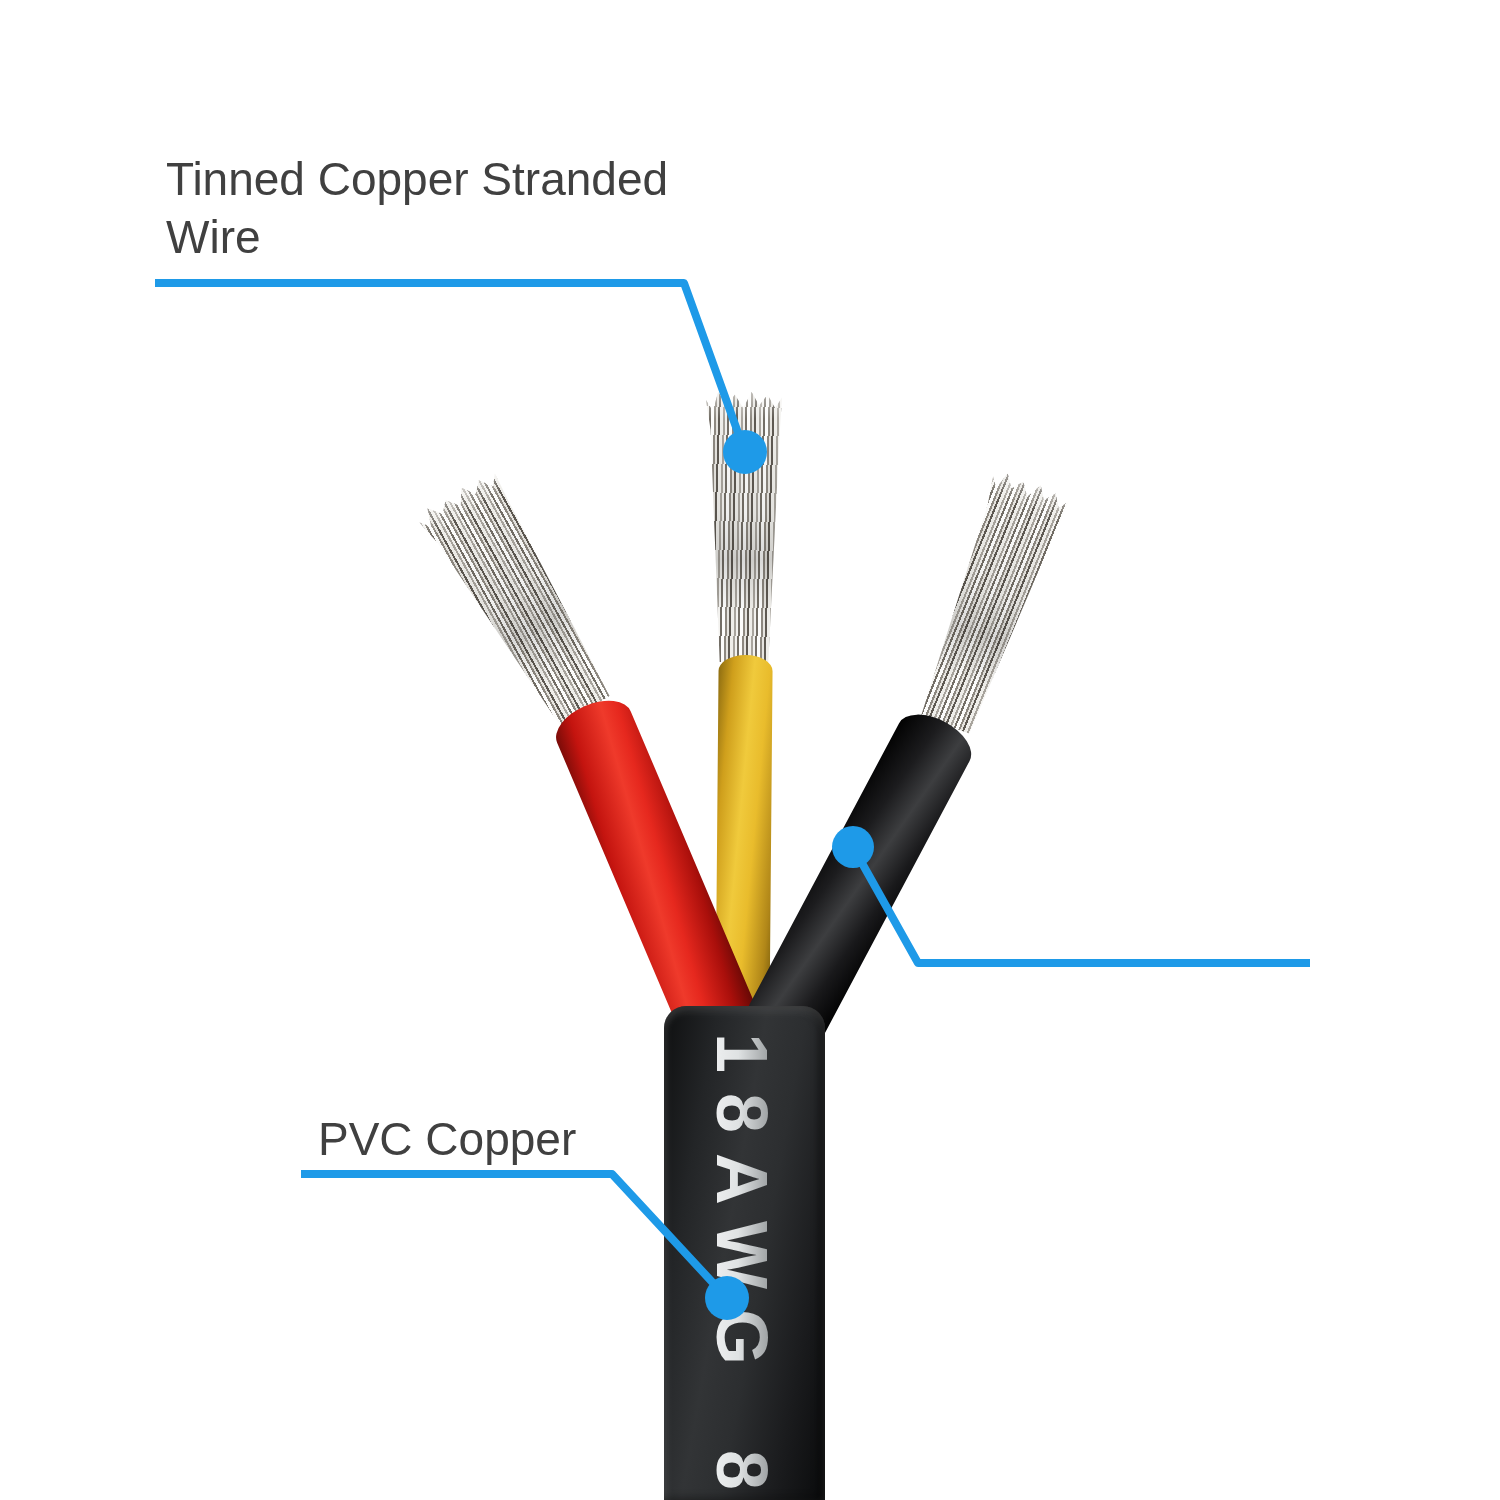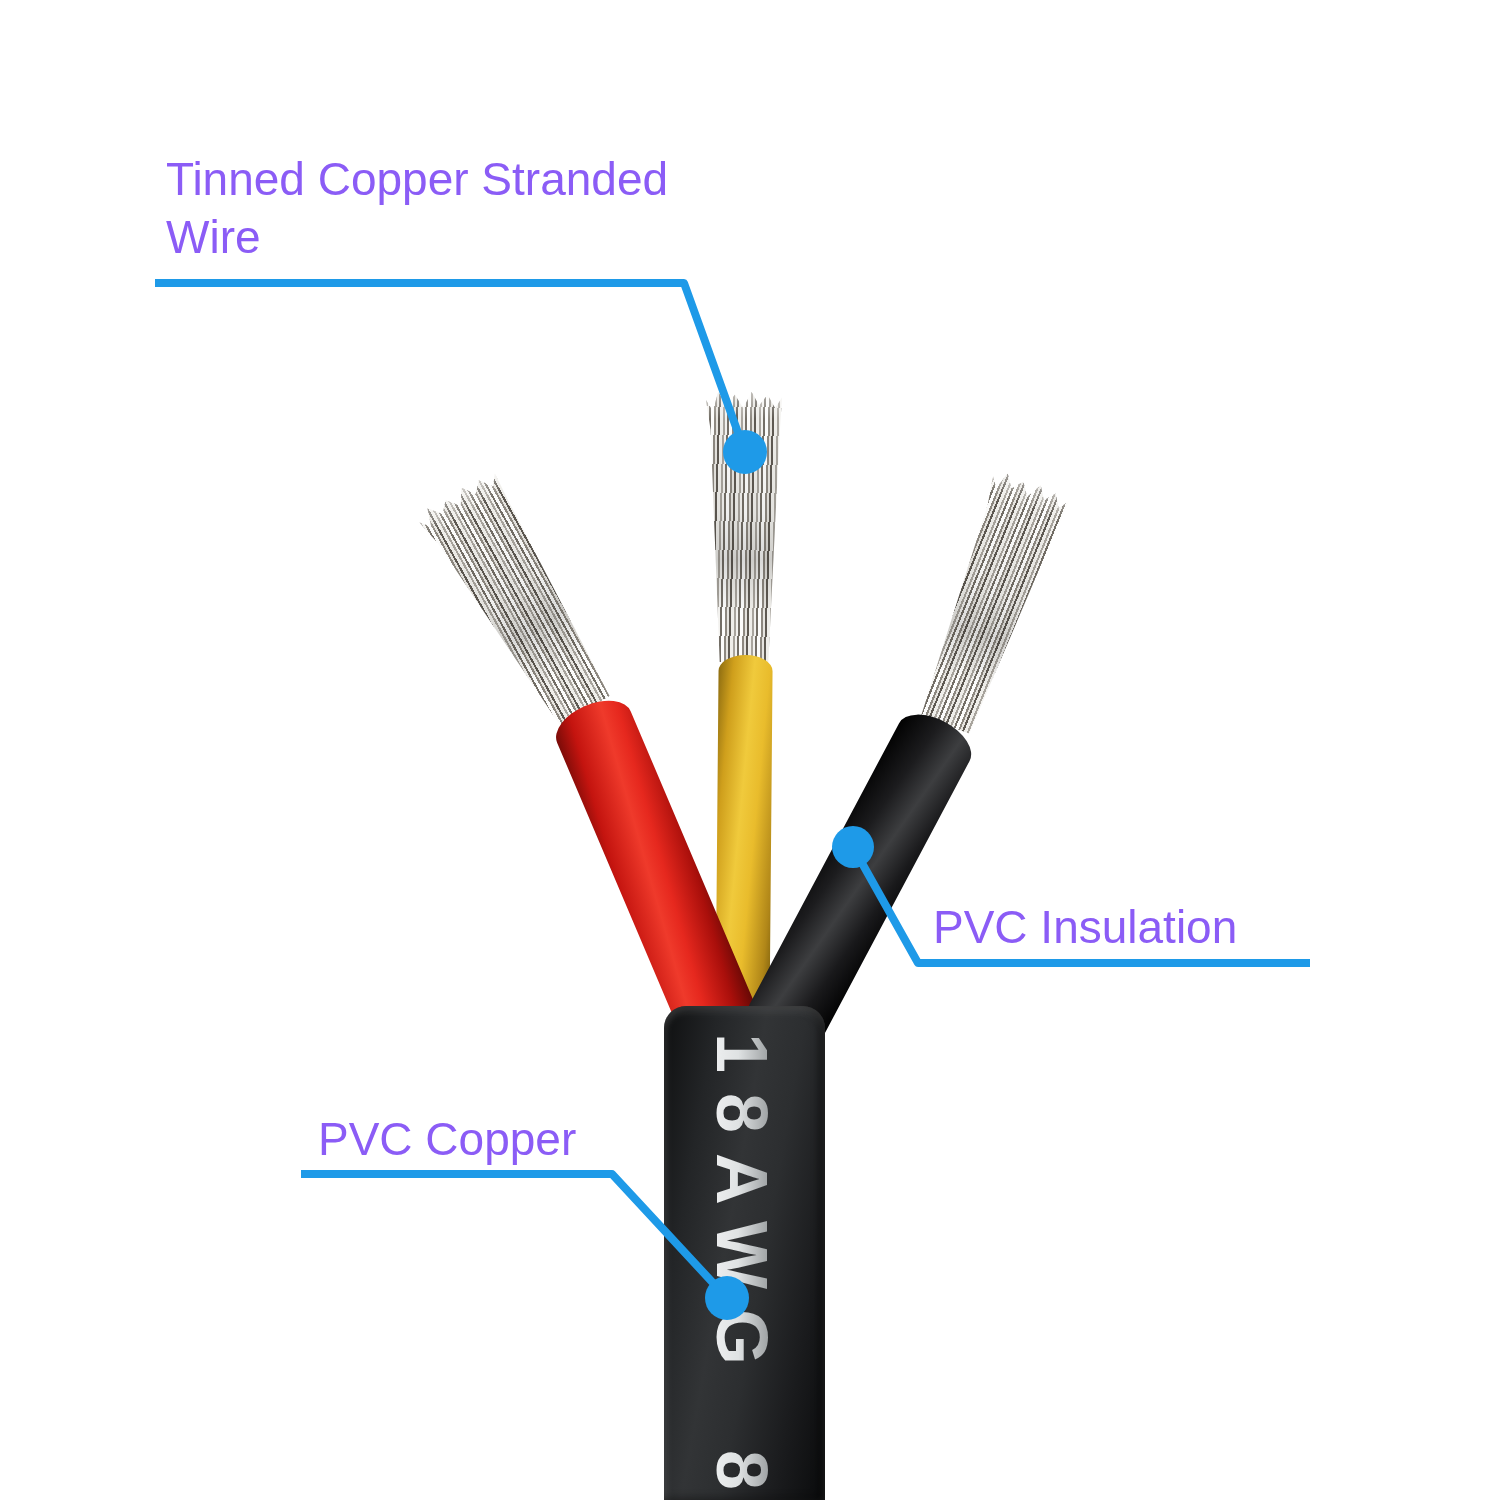--- a/index.html
+++ b/index.html
@@ -85,21 +85,21 @@
     z-index: 7;
   }
   .jacket-marking .secondary { margin-left: 65px; }
 
   
   .callout-svg { position: absolute; left: 0; top: 0; z-index: 8; }
 
   
   .label {
     position: absolute;
-    color: #8b5cf6;
+    color: #404040;
     font-size: 46px;
     line-height: 58px;
     z-index: 9;
   }
   .label-tinned     { left: 166px; top: 150px;  width: 580px; }
   .label-insulation { left: 933px; top: 898px;  white-space: nowrap; }
   .label-jacket     { left: 318px; top: 1110px; white-space: nowrap; }
 </style>
 </head>
 <body>
@@ -124,16 +124,15 @@
     <circle cx="745" cy="452" r="22" fill="#1e9ae8"></circle>
 
     <polyline points="1310,963 918,963 853,847" fill="none" stroke-width="8" stroke-linejoin="round" stroke="#1e9ae8"></polyline>
     <circle cx="853" cy="847" r="21" fill="#1e9ae8"></circle>
 
     <polyline points="301,1174 612,1174 727,1298" fill="none" stroke-width="8" stroke-linejoin="round" stroke="#1e9ae8"></polyline>
     <circle cx="727" cy="1298" r="22" fill="#1e9ae8"></circle>
   </svg>
 
   <div class="label label-tinned">Tinned Copper Stranded Wire</div>
-  <div class="label label-insulation">PVC Insulation</div>
   <div class="label label-jacket">PVC Copper</div>
 
 </div>
 
 </body></html>

